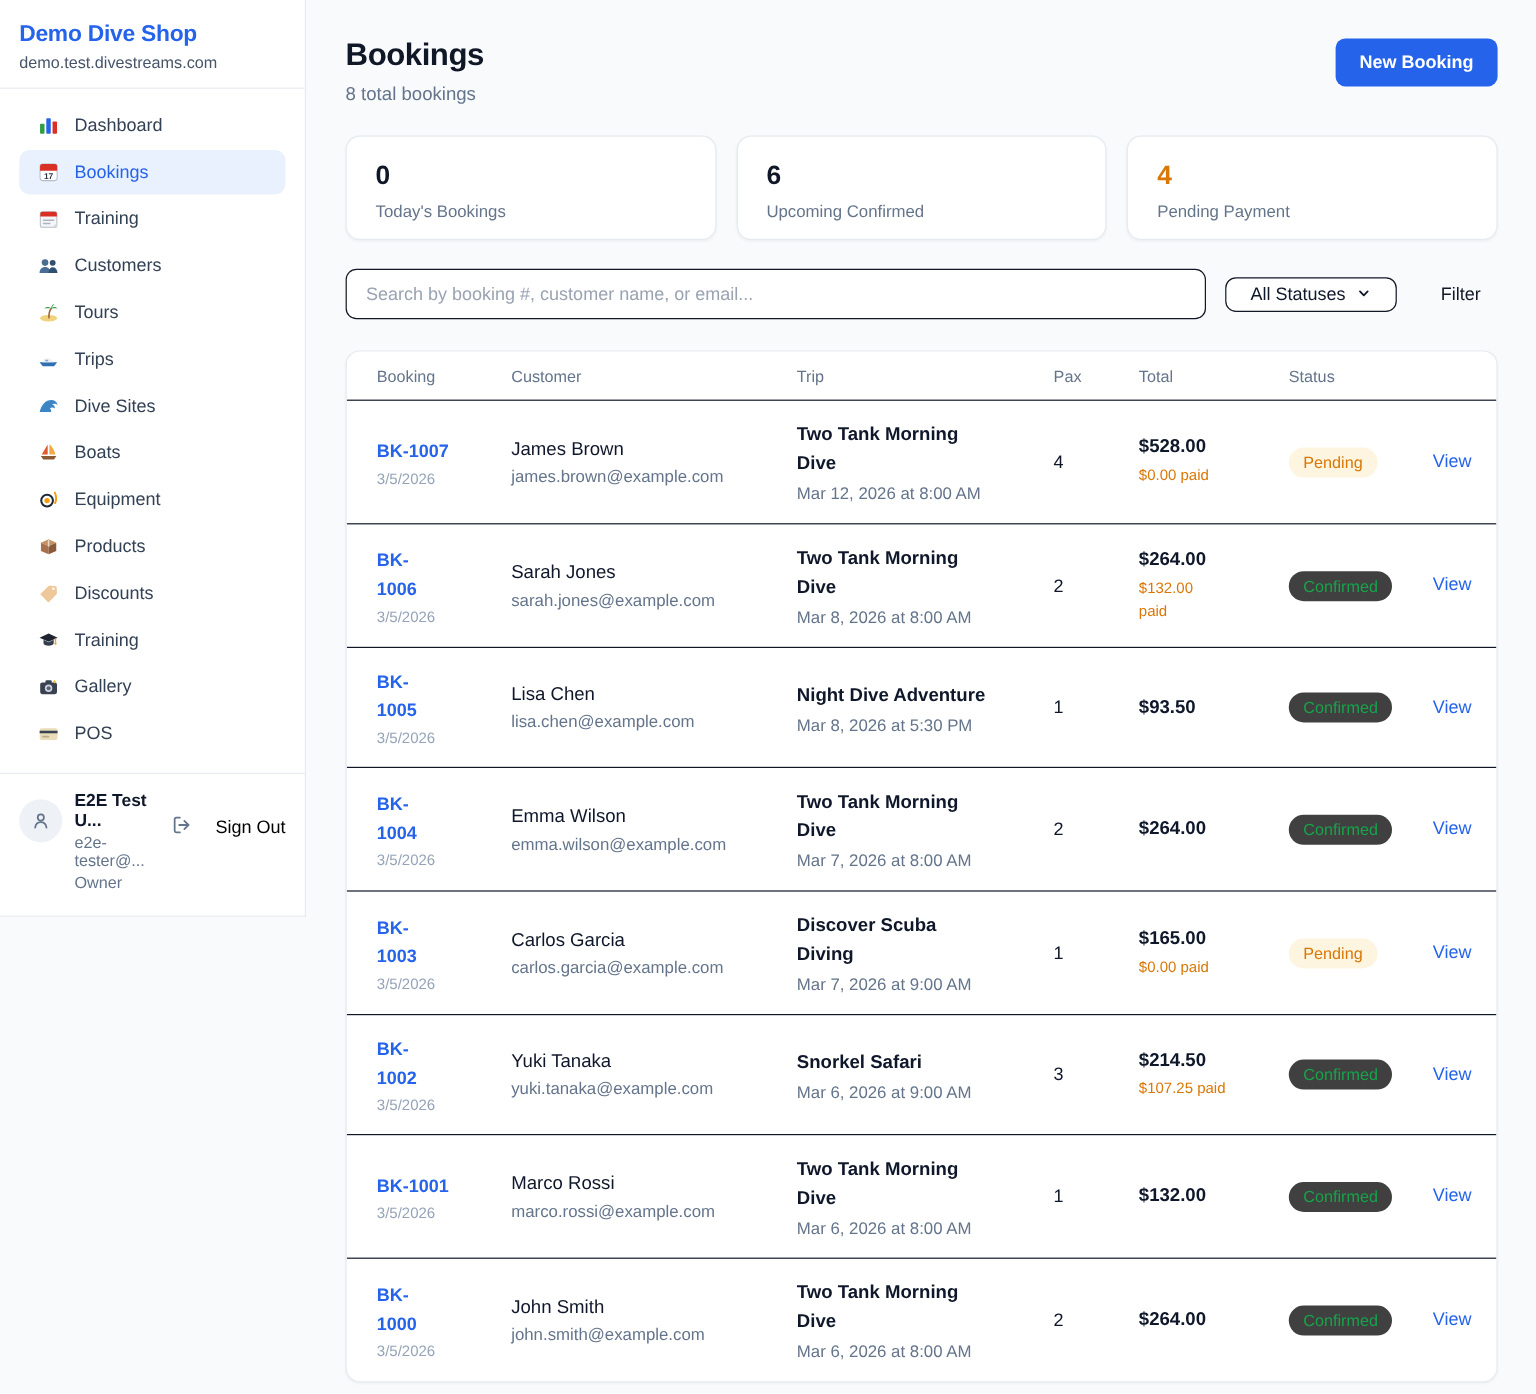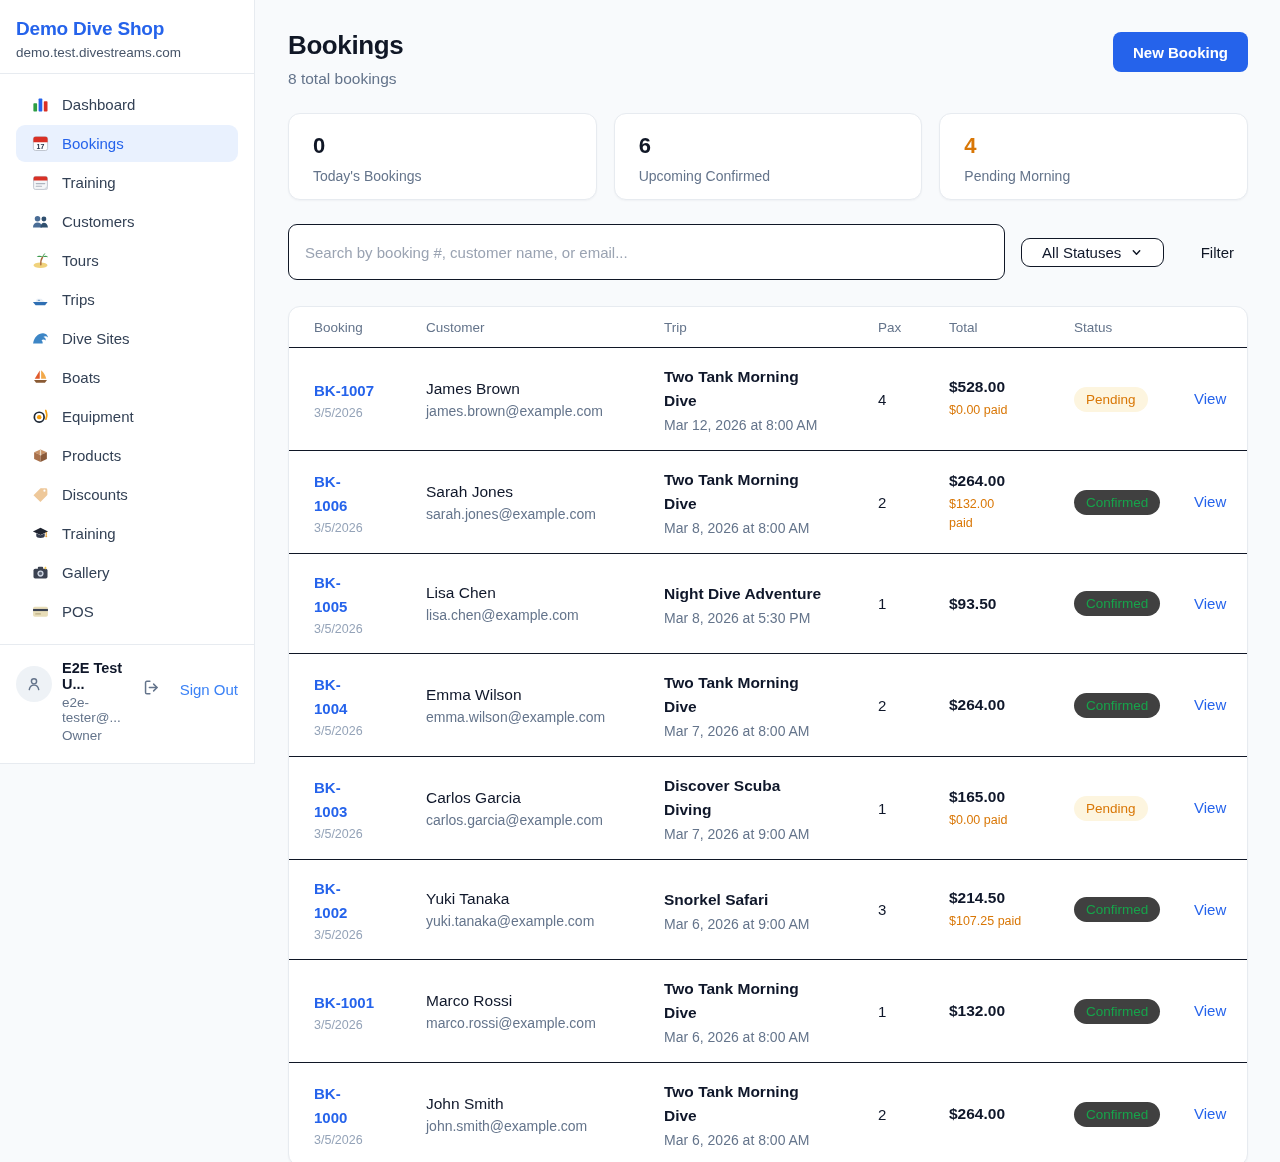--- a/index.html
+++ b/index.html
@@ -32,21 +32,21 @@
   .user-row { padding:15px 16px 20px 16px; display:flex; align-items:flex-start; gap:10px; }
   .avatar {
     width:36px; height:36px; border-radius:50%; background:#eef2f6;
     display:flex; align-items:center; justify-content:center; flex:0 0 36px; margin-top:6px;
   }
   .user-meta { min-width:0; }
   .user-name { font-size:14.5px; font-weight:bold; color:#0f172a; }
   .user-email, .user-role { font-size:13.5px; color:#64748b; margin-top:3px; }
   .signout {
     margin-left:auto; display:flex; align-items:center; gap:20px;
-    color:#3b82f6; font-size:15px; cursor:pointer; margin-top:19px; white-space:nowrap;
+    color:#000000; font-size:15px; cursor:pointer; margin-top:19px; white-space:nowrap;
   }
 
   
   .main { flex:1; padding:30px 32px 34px 33px; }
   .page-header { display:flex; justify-content:space-between; align-items:flex-start; }
   .page-title { font-size:26px; font-weight:bold; letter-spacing:-0.4px; color:#101726; }
   .page-subtitle { color:#64748b; font-size:15.5px; margin-top:9px; }
   .btn-primary {
     background:#2563eb; color:#ffffff; border:none; border-radius:8px;
     height:40px; padding:0 20px; font-size:15px; font-weight:bold;
@@ -56,21 +56,21 @@
   .stats { display:grid; grid-template-columns:1fr 1fr 1fr; gap:17px; margin-top:25px; }
   .stat-card {
     background:#fff; border:1px solid #e7ebf0; border-radius:12px;
     padding:19px 24px; height:87px; box-shadow:0 1px 2px rgba(15,23,42,.04);
   }
   .stat-value { font-size:22px; font-weight:bold; }
   .stat-label { font-size:14px; color:#64748b; margin-top:9px; }
 
   .filters { display:flex; align-items:center; margin-top:24px; }
   .search {
-    flex:1; height:56px; background:#fff; border:1px solid #101726; border-radius:9px;
+    flex:1; height:42px; background:#fff; border:1px solid #101726; border-radius:9px;
     padding:0 16px; font-size:15px; color:#0f172a; font-family:"Liberation Sans", sans-serif;
     outline:none;
   }
   .search::placeholder { color:#9aa3b2; }
   .status-select {
     margin-left:16px; width:143px; height:29px; background:#fff;
     border:1px solid #101726; border-radius:9px;
     display:flex; align-items:center; justify-content:center; gap:10px;
     font-size:15px; cursor:pointer;
   }
@@ -304,21 +304,21 @@
         <div class="stat-card">
           <div class="stat-value" style="color:#101726">0</div>
           <div class="stat-label">Today's Bookings</div>
         </div>
         <div class="stat-card">
           <div class="stat-value" style="color:#101726">6</div>
           <div class="stat-label">Upcoming Confirmed</div>
         </div>
         <div class="stat-card">
           <div class="stat-value" style="color:#d97706">4</div>
-          <div class="stat-label">Pending Morning</div>
+          <div class="stat-label">Pending Payment</div>
         </div>
       </div>
 
     <div class="filters">
       <input class="search" type="text" placeholder="Search by booking #, customer name, or email..." style="">
       <div class="status-select">
         <span>All Statuses</span>
         <span><svg viewBox="0 0 12 12" width="11" height="11" fill="none" stroke="#101726" stroke-width="1.6" stroke-linecap="round" stroke-linejoin="round">
               <path d="M2.5 4.2 6 7.8 9.5 4.2"></path>
             </svg></span>

